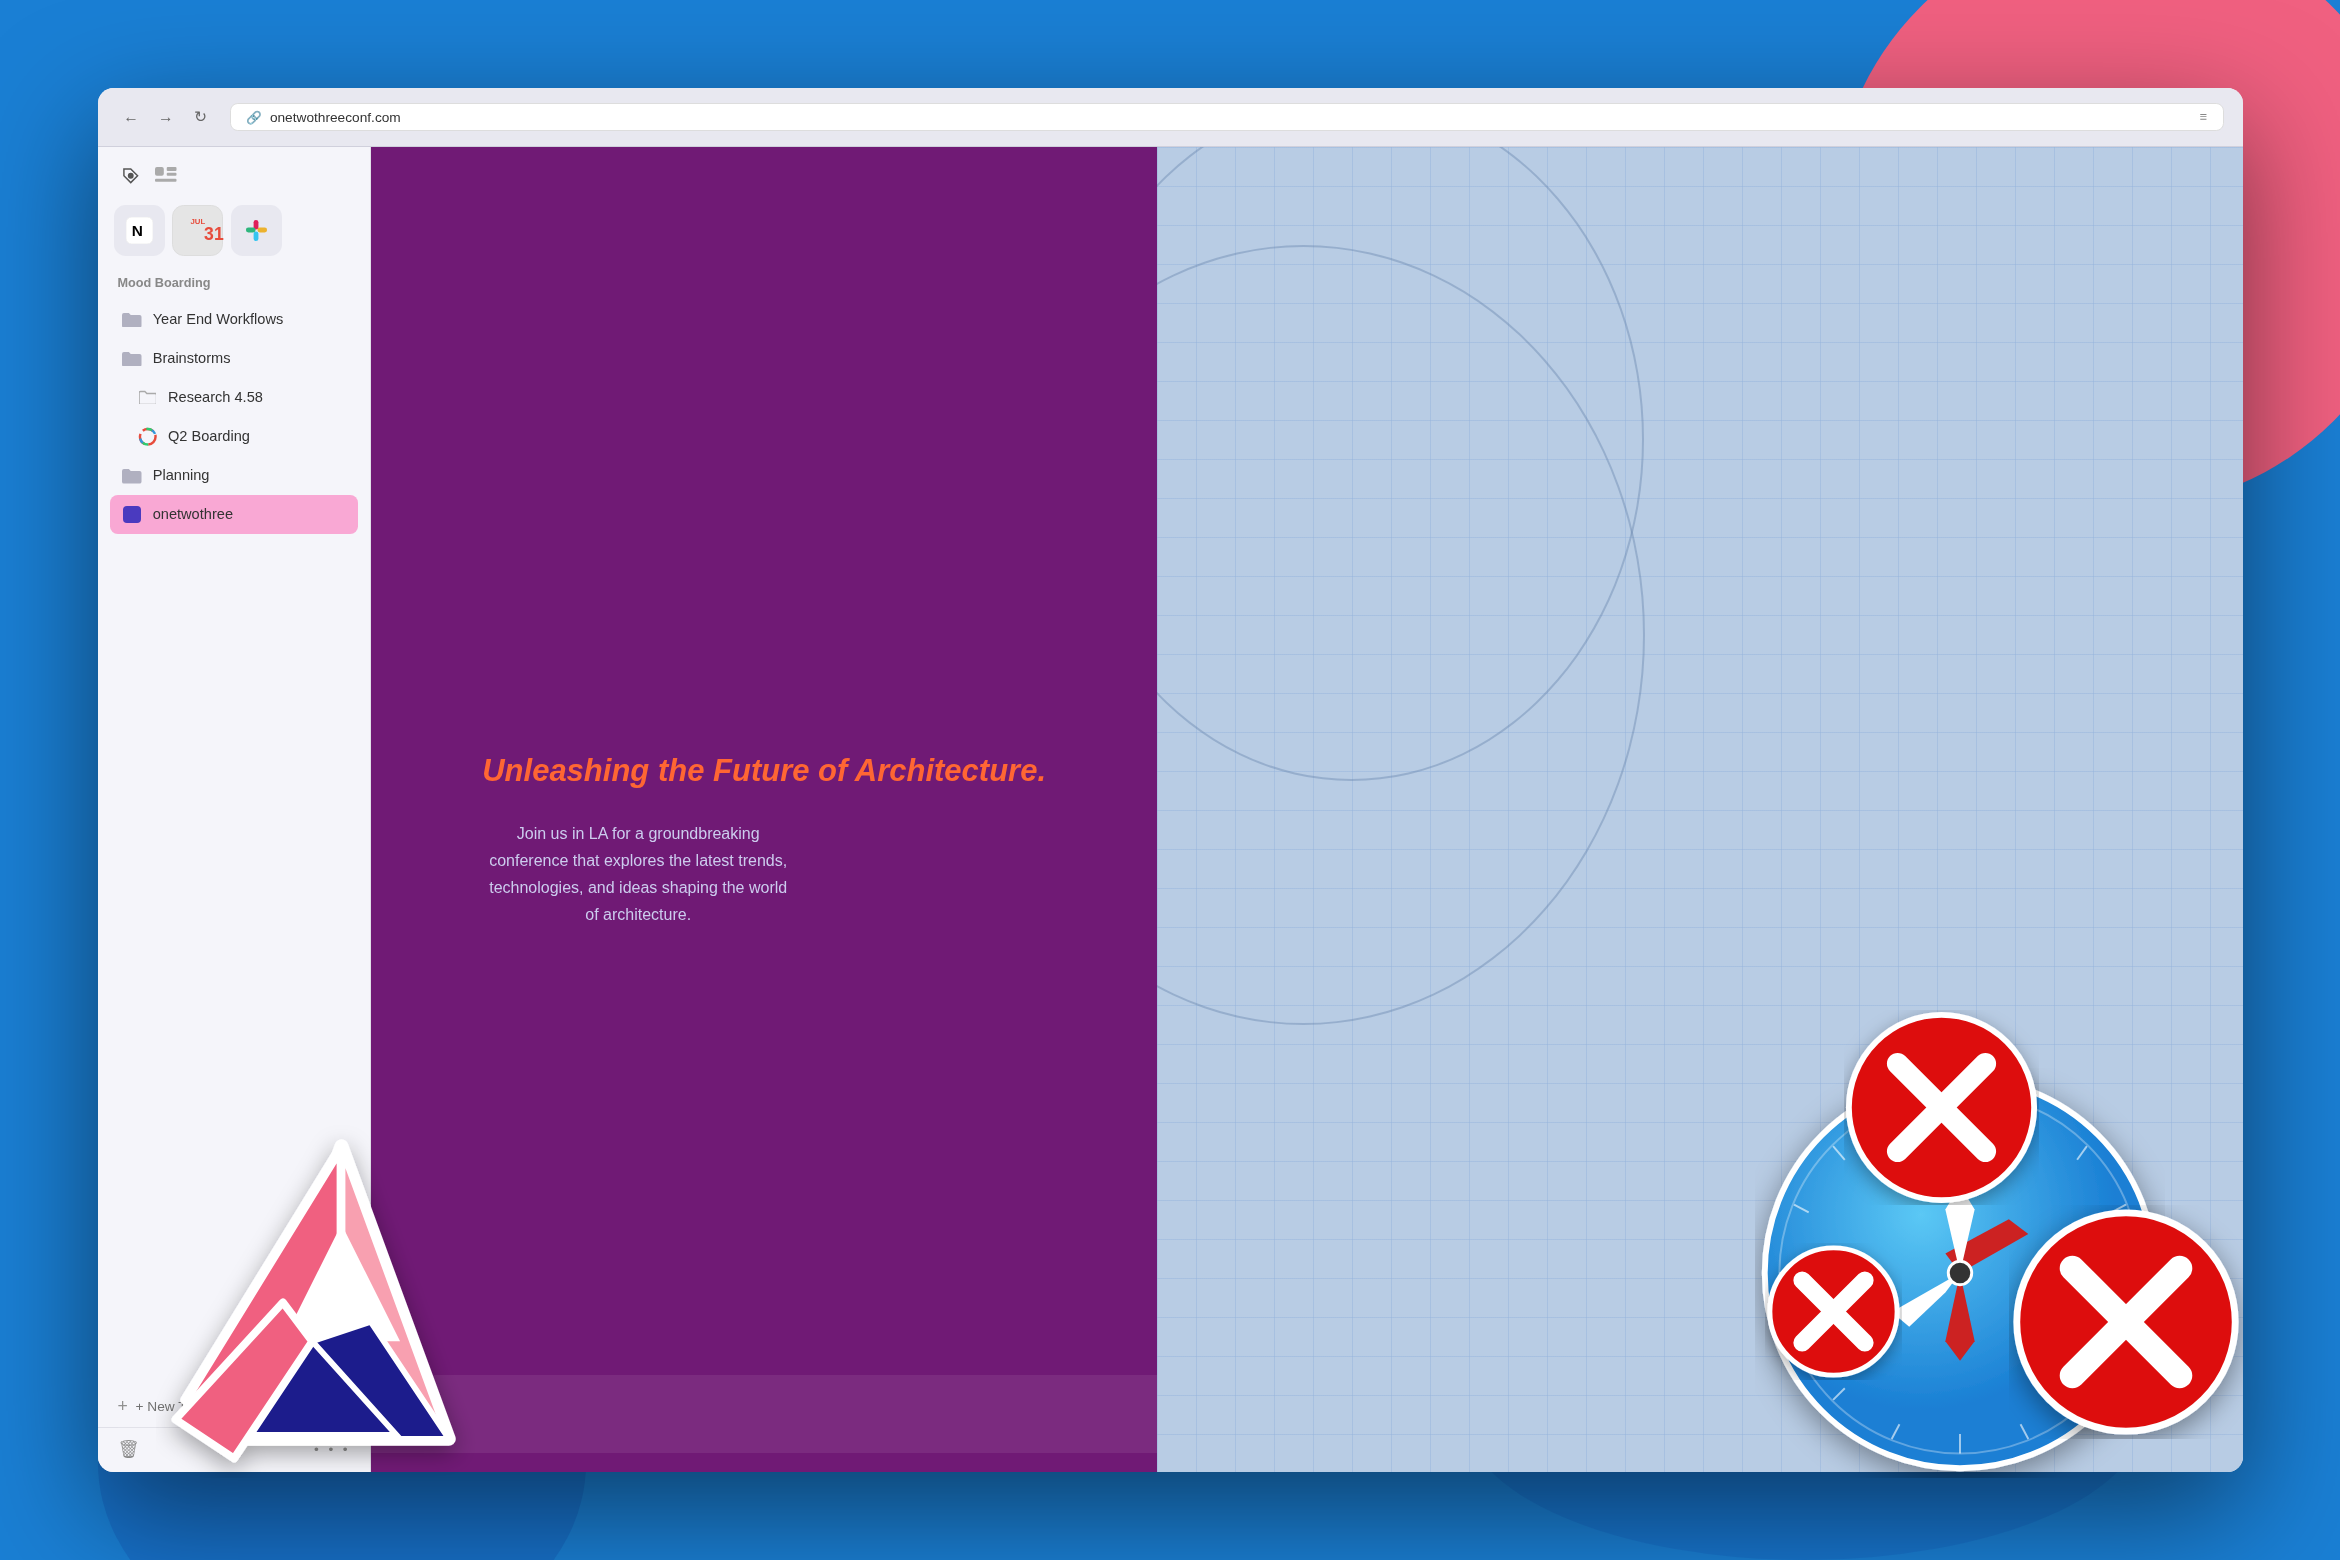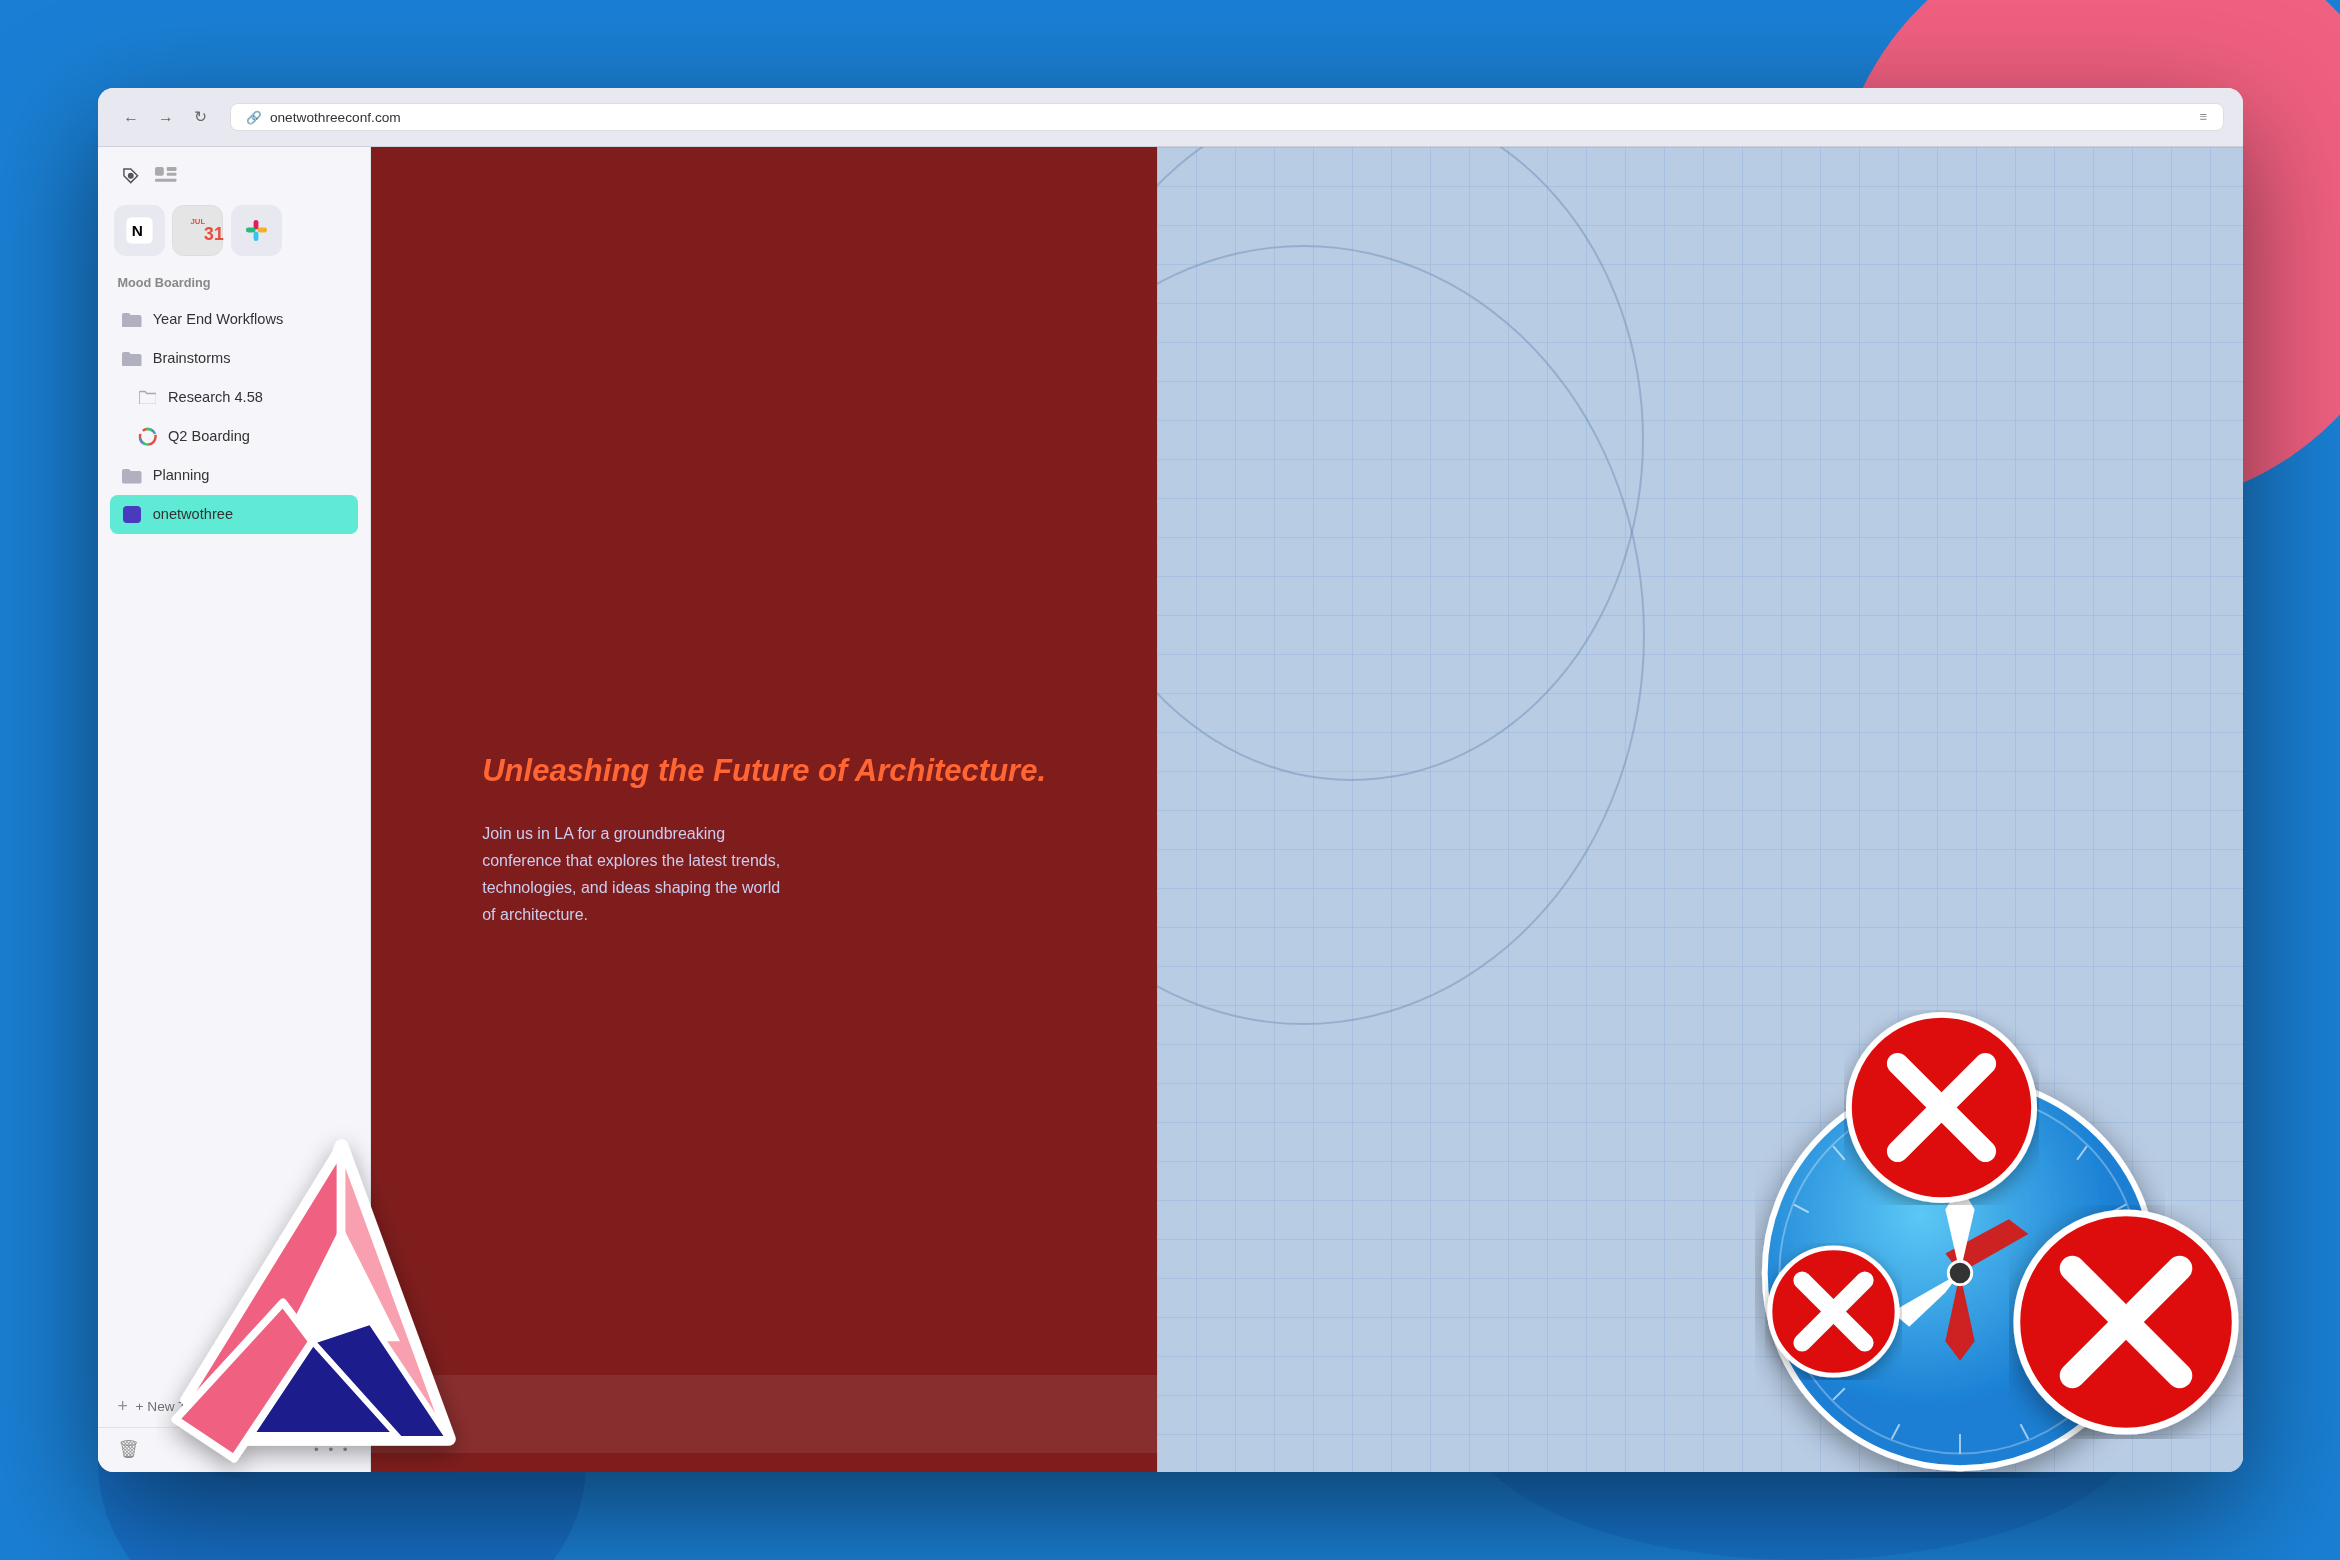--- a/index.html
+++ b/index.html
@@ -200,21 +200,21 @@
       align-items: center;
       gap: 9.8px;
       padding: 8.8px 11.7px;
       border-radius: 7.8px;
       cursor: pointer;
       font-size: 14.6px;
       color: #333;
     }
 
     .nav-item.active {
-      background: #5eead4;
+      background: #f9a8d4;
       font-weight: 500;
     }
 
     .nav-item.sub {
       padding-left: 27px;
     }
 
     .nav-item-icon {
       width: 21.5px;
       height: 21.5px;
@@ -265,26 +265,27 @@
 
     
     .website-content {
       flex: 1;
       display: flex;
       overflow: hidden;
     }
 
     .website-left {
       width: 42%;
-      background: #7f1d1d;
+      background: #701a75;
       display: flex;
       flex-direction: column;
       align-items: center;
       justify-content: center;
       padding: 59px 49px;
+      text-align: center;
     }
 
     .website-headline {
       color: #ff6633;
       font-size: 31px;
       font-weight: 700;
       font-style: italic;
       line-height: 1.4;
       margin-bottom: 27px;
     }

